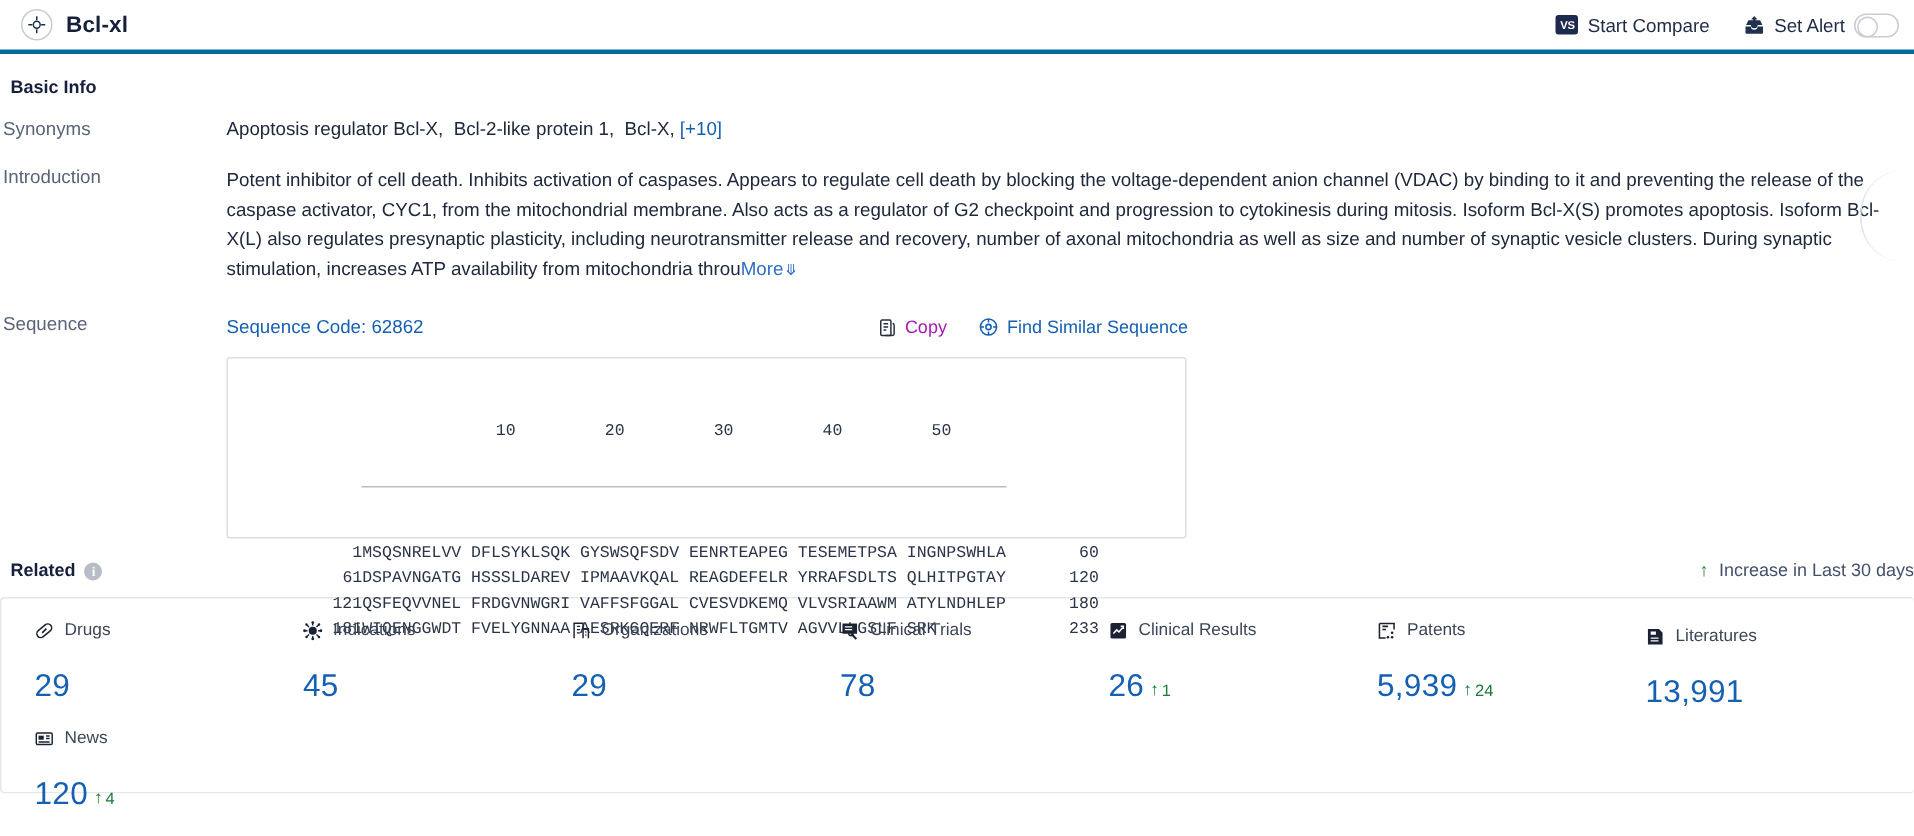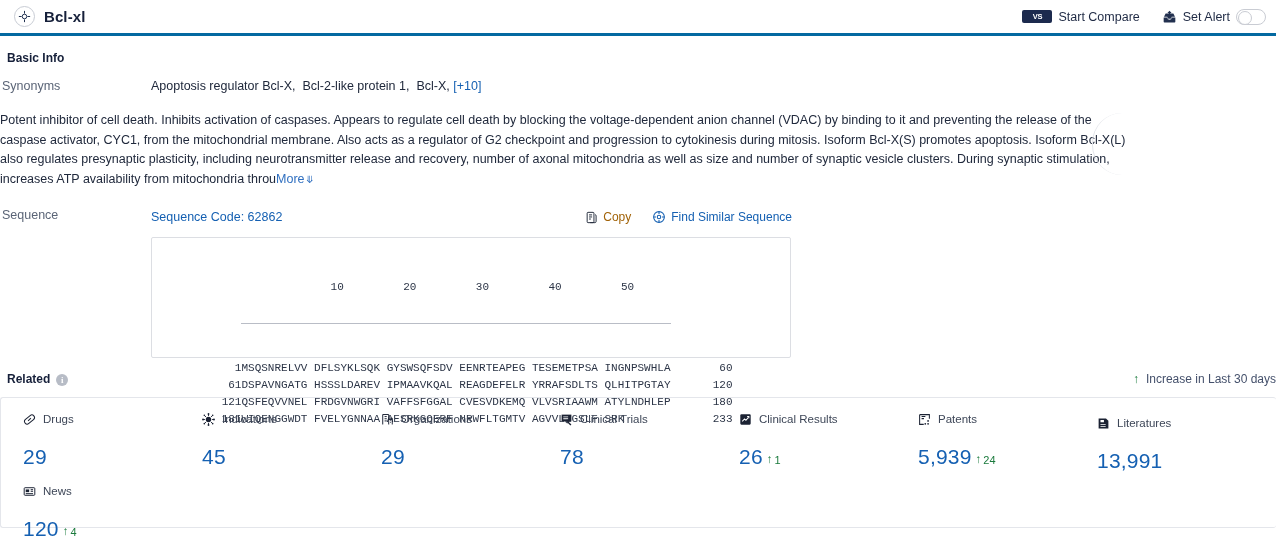--- a/index.html
+++ b/index.html
@@ -48,21 +48,21 @@
   .tb-action {
     display: flex;
     align-items: center;
     gap: 6px;
     font-size: 12.5px;
     color: #1f2a44;
     cursor: pointer;
     white-space: nowrap;
   }
   .vs-icon {
-    width: 30px; height: 13px;
+    width: 15px; height: 13px;
     background: #1c2a4e;
     border-radius: 2px;
     color: #fff;
     font-size: 7.5px;
     font-weight: bold;
     display: flex; align-items: center; justify-content: center;
     line-height: 1;
     letter-spacing: -.2px;
   }
   .toggle {
@@ -181,21 +181,21 @@
     gap: 21px;
     padding-right: 484px;
   }
   .seq-act {
     display: flex;
     align-items: center;
     gap: 5px;
     font-size: 12px;
     cursor: pointer;
   }
-  .seq-act.dark { color: #a16207; }
+  .seq-act.dark { color: #a21caf; }
   .seq-act.blue { color: #1560b2; }
 
   .seq-box {
     margin-top: 11px;
     border: 1px solid #dcdee3;
     border-radius: 2px;
     width: 640px;
     height: 121px;
     padding: 14px 0 0 0;
     background: #fff;
@@ -318,20 +318,21 @@
       <div class="synonyms">
         <span>Apoptosis regulator Bcl-X</span>,&nbsp;
         <span>Bcl-2-like protein 1</span>,&nbsp;
         <span>Bcl-X</span>,
         <span class="more-link">[+10]</span>
       </div>
     </div>
   </div>
 
   <div class="row" style="padding-top:18px;">
+    <div class="row-label">Introduction</div>
     <div class="row-body">
       <div class="intro">
         <span>Potent inhibitor of cell death. Inhibits activation of caspases. Appears to regulate cell death by blocking the voltage-dependent anion channel (VDAC) by binding to it and preventing the release of the caspase activator, CYC1, from the mitochondrial membrane. Also acts as a regulator of G2 checkpoint and progression to cytokinesis during mitosis. Isoform Bcl-X(S) promotes apoptosis. Isoform Bcl-X(L) also regulates presynaptic plasticity, including neurotransmitter release and recovery, number of axonal mitochondria as well as size and number of synaptic vesicle clusters. During synaptic stimulation, increases ATP availability from mitochondria throu</span><span class="more"><span>More</span><span class="chev">⤋</span></span>
         <span class="fade-arc"></span>
       </div>
     </div>
   </div>
 
   <div class="row" style="padding-top:19px;">
     <div class="row-label">Sequence</div>

